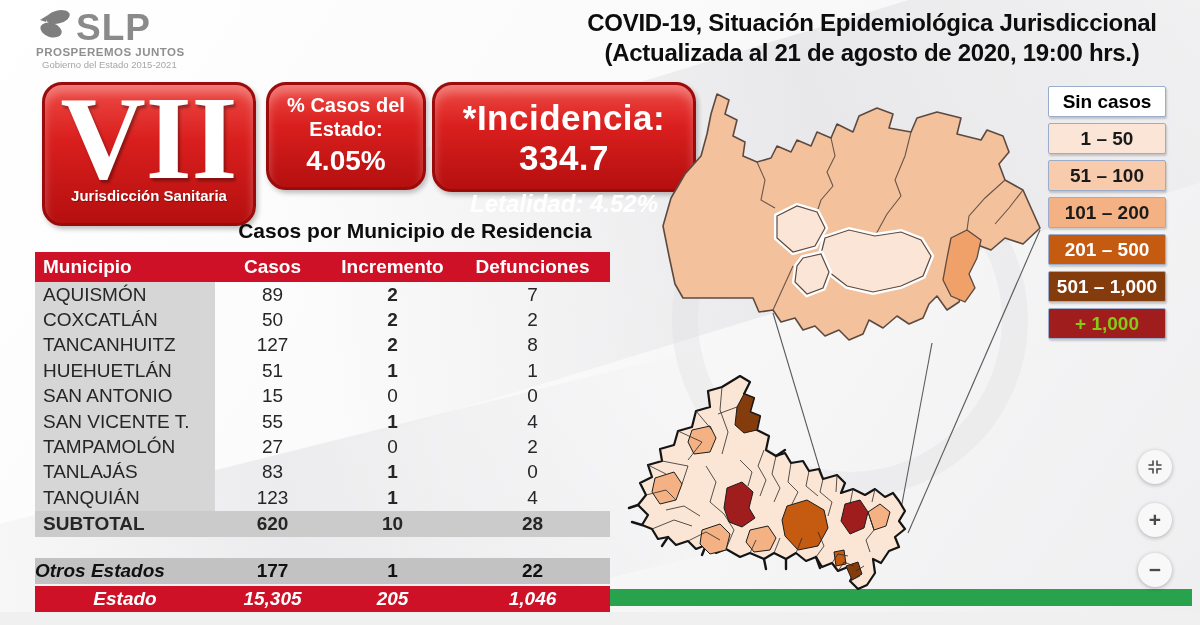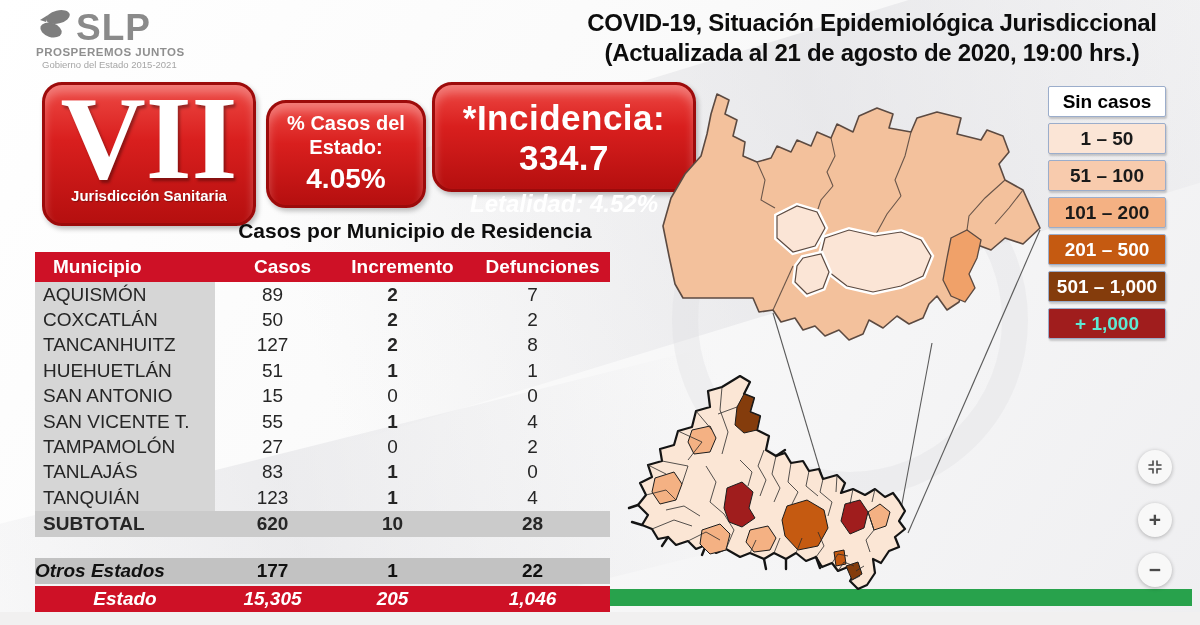--- a/index.html
+++ b/index.html
@@ -36,33 +36,33 @@
   .glossy{
     background:linear-gradient(180deg,#ee4a45 0%,#d91f1e 40%,#b50f0f 100%);
     border:3px solid #9c0b0b;border-radius:20px;
     box-shadow:inset 0 8px 10px rgba(255,255,255,.28), 2px 3px 5px rgba(0,0,0,.25);
     color:#fff;box-sizing:border-box;
   }
   .badge{position:absolute;left:42px;top:82px;width:214px;height:144px;text-align:center;}
   .badge .roman{font-family:"Liberation Serif",serif;font-weight:bold;font-size:118px;line-height:108px;
     text-shadow:2px 3px 3px rgba(0,0,0,.35);}
   .badge .jlabel{font-size:15px;font-weight:bold;margin-top:-6px;text-shadow:1px 1px 1px rgba(0,0,0,.3);}
-  .pctbox{position:absolute;left:266px;top:100px;width:160px;height:108px;text-align:center;padding-top:8px;}
+  .pctbox{position:absolute;left:266px;top:82px;width:160px;height:108px;text-align:center;padding-top:8px;}
   .pctbox .l{font-size:20px;font-weight:bold;line-height:24px;}
   .pctbox .v{font-size:28px;font-weight:bold;margin-top:4px;}
   .incbox{position:absolute;left:432px;top:82px;width:264px;height:110px;text-align:center;padding-top:13px;}
   .incbox .inc{font-size:35px;font-weight:bold;letter-spacing:.5px;}
   .incbox .let{font-size:24px;font-weight:bold;font-style:italic;margin-top:12px;}
 
   
   .tbl-title{position:absolute;left:215px;top:219px;width:400px;text-align:center;
     font-size:21px;font-weight:bold;color:#0d0d0d;}
   .table{position:absolute;left:35px;top:252px;width:575px;font-size:19px;color:#262626;}
   .trow{display:grid;grid-template-columns:180px 115px 125px 155px;align-items:center;height:25.4px;}
-  .trow.head{height:30px;background:#ce1126;color:#fff;font-weight:bold;padding-left:10px;}
+  .trow.head{height:30px;background:#ce1126;color:#fff;font-weight:bold;}
   .trow .c0{padding-left:8px;}
   .trow .num{text-align:center;}
   .trow.body .c0{background:#d6d6d6;height:100%;display:flex;align-items:center;}
   .trow .inc-b{font-weight:bold;}
   .trow.subtotal{background:#cbcbcb;font-weight:bold;height:26px;}
   .rowbar{position:absolute;left:35px;width:575px;display:grid;
     grid-template-columns:180px 115px 125px 155px;align-items:center;height:26px;font-size:19px;}
   .rowbar .num{text-align:center;font-weight:bold;}
   .otros{top:558px;background:#c2c2c2;color:#111;}
   .otros .lab{font-weight:bold;font-style:italic;text-align:left;}
@@ -326,21 +326,21 @@
       </div>
       <div class="leg" style="background: rgb(244, 177, 131); color: rgb(26, 26, 26);">
         <span>101 – 200</span>
       </div>
       <div class="leg" style="background: rgb(197, 90, 17); color: rgb(255, 255, 255);">
         <span>201 – 500</span>
       </div>
       <div class="leg" style="background: rgb(132, 60, 12); color: rgb(255, 255, 255);">
         <span>501 – 1,000</span>
       </div>
-      <div class="leg" style="background: rgb(160, 29, 29); color: #5eead4;">
+      <div class="leg" style="background: rgb(160, 29, 29); color: #84cc16;">
         <span>+ 1,000</span>
       </div>
     </div>
 
   <div class="greenbar"></div>
 </div>
 
 <div class="viewer-strip"></div>
 
 <div class="vbtn fit">

